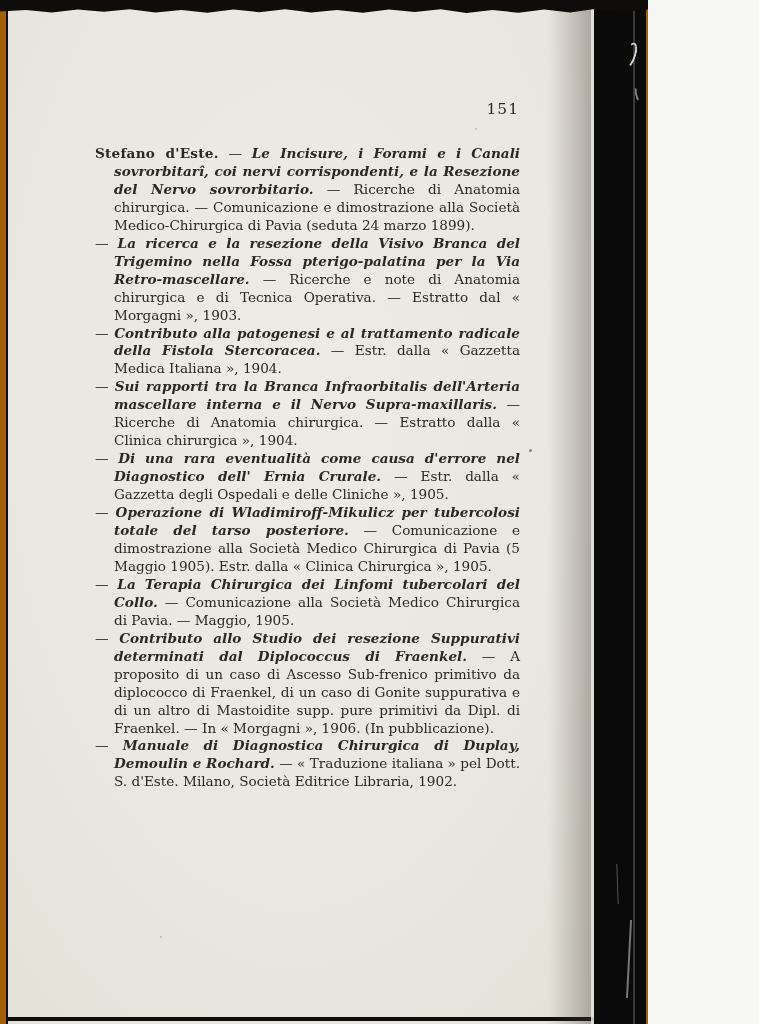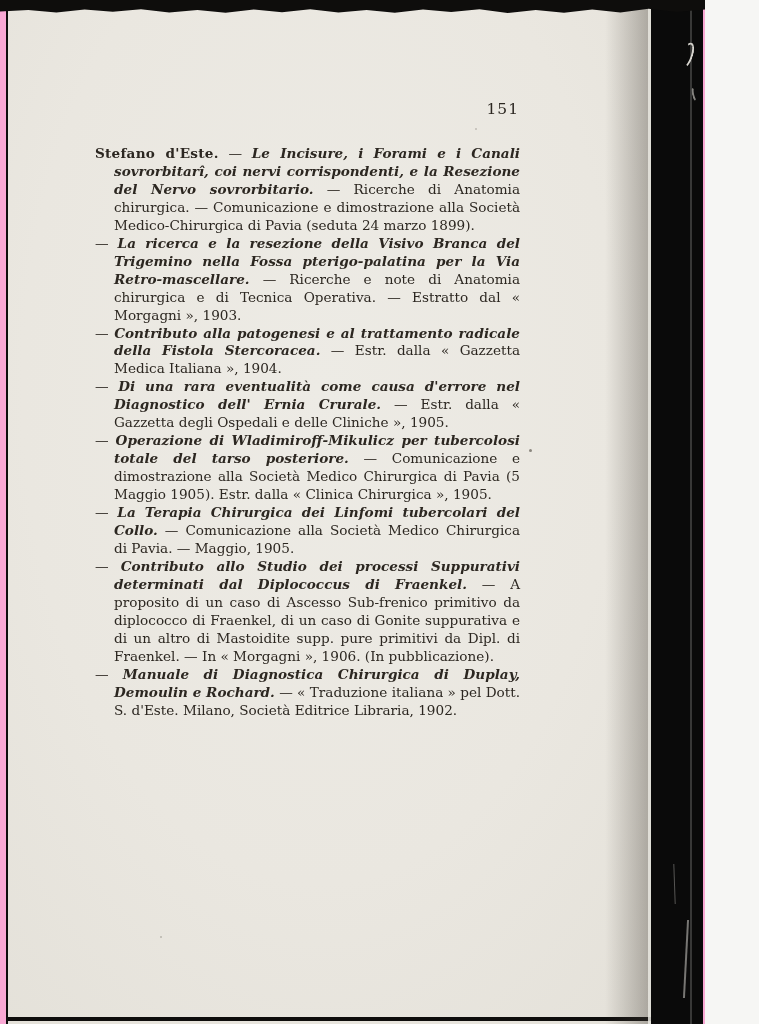--- a/index.html
+++ b/index.html
@@ -4,22 +4,22 @@
 <style>
   :root{
     --paper:#eae7e0;
     --ink:#2c2721;
     --edge:#0e0d0c;
   }
   *{margin:0;padding:0;box-sizing:border-box;}
   html,body{background:#f6f6f4;}
   body{font-family:"DejaVu Serif","Liberation Serif",serif;}
   .scan{
-    position:relative;width:705px;height:1024px;overflow:hidden;
-    background:#f9a8d4;
+    position:relative;width:648px;height:1024px;overflow:hidden;
+    background:#a16207;
   }
   .paper{
     position:absolute;left:8px;top:0;right:2px;bottom:0;
     background:radial-gradient(ellipse at 45% 38%, #edebe5 0%, var(--paper) 55%, #e3e0d8 100%);
   }
   .left-edge{position:absolute;left:6px;top:0;bottom:0;width:2px;background:var(--edge);}
   .bottom-edge{position:absolute;left:8px;right:2px;bottom:3px;height:4px;background:var(--edge);}
   .top-edge{
     position:absolute;top:0;left:0;width:100%;height:16px;background:var(--edge);z-index:5;
     clip-path:polygon(0 0,100% 0,100% 60%,96% 75%,92% 55%,88% 78%,84% 60%,80% 80%,76% 62%,72% 82%,68% 58%,64% 75%,60% 60%,56% 80%,52% 62%,48% 78%,44% 58%,40% 76%,36% 60%,32% 80%,28% 62%,24% 78%,20% 58%,16% 74%,12% 60%,8% 78%,4% 62%,0 72%);
@@ -96,19 +96,20 @@
   <div class="speck s1"></div>
   <div class="speck s2"></div>
   <div class="speck s3"></div>
 
   <div class="page-number">151</div>
 
   <div class="bibliography">
       <p class="entry"><span class="author">Stefano d'Este.</span> — <i>Le Incisure, i Forami e i Canali sovrorbitarî, coi nervi corrispondenti, e la Resezione del Nervo sovrorbitario.</i> — Ricerche di Anatomia chirurgica. — Comunicazione e dimostrazione alla Società Medico-Chirurgica di Pavia (seduta 24 marzo 1899).</p>
       <p class="entry">— <i>La ricerca e la resezione della Visivo Branca del Trigemino nella Fossa pterigo-palatina per la Via Retro-mascellare.</i> — Ricerche e note di Anatomia chirurgica e di Tecnica Operativa. — Estratto dal « Morgagni », 1903.</p>
       <p class="entry">— <i>Contributo alla patogenesi e al trattamento radicale della Fistola Stercoracea.</i> — Estr. dalla « Gazzetta Medica Italiana », 1904.</p>
+      <p class="entry">— <i>Sui rapporti tra la Branca Infraorbitalis dell'Arteria mascellare interna e il Nervo Supra-maxillaris.</i> — Ricerche di Anatomia chirurgica. — Estratto dalla « Clinica chirurgica », 1904.</p>
       <p class="entry">— <i>Di una rara eventualità come causa d'errore nel Diagnostico dell' Ernia Crurale.</i> — Estr. dalla « Gazzetta degli Ospedali e delle Cliniche », 1905.</p>
       <p class="entry">— <i>Operazione di Wladimiroff-Mikulicz per tubercolosi totale del tarso posteriore.</i> — Comunicazione e dimostrazione alla Società Medico Chirurgica di Pavia (5 Maggio 1905). Estr. dalla « Clinica Chirurgica », 1905.</p>
       <p class="entry">— <i>La Terapia Chirurgica dei Linfomi tubercolari del Collo.</i> — Comunicazione alla Società Medico Chirurgica di Pavia. — Maggio, 1905.</p>
-      <p class="entry">— <i>Contributo allo Studio dei processi Suppurativi determinati dal Diplococcus di Fraenkel.</i> — A proposito di un caso di Ascesso Sub-frenico primitivo da diplococco di Fraenkel, di un caso di Gonite suppurativa e di un altro di Mastoidite supp. pure primitivi da Dipl. di Fraenkel. — In « Morgagni », 1906. (In pubblicazione).</p>
+      <p class="entry">— <i>Contributo allo Studio dei resezione Suppurativi determinati dal Diplococcus di Fraenkel.</i> — A proposito di un caso di Ascesso Sub-frenico primitivo da diplococco di Fraenkel, di un caso di Gonite suppurativa e di un altro di Mastoidite supp. pure primitivi da Dipl. di Fraenkel. — In « Morgagni », 1906. (In pubblicazione).</p>
       <p class="entry">— <i>Manuale di Diagnostica Chirurgica di Duplay, Demoulin e Rochard.</i> — « Traduzione italiana » pel Dott. S. d'Este. Milano, Società Editrice Libraria, 1902.</p>
     </div>
 </div>
 
 </body></html>

